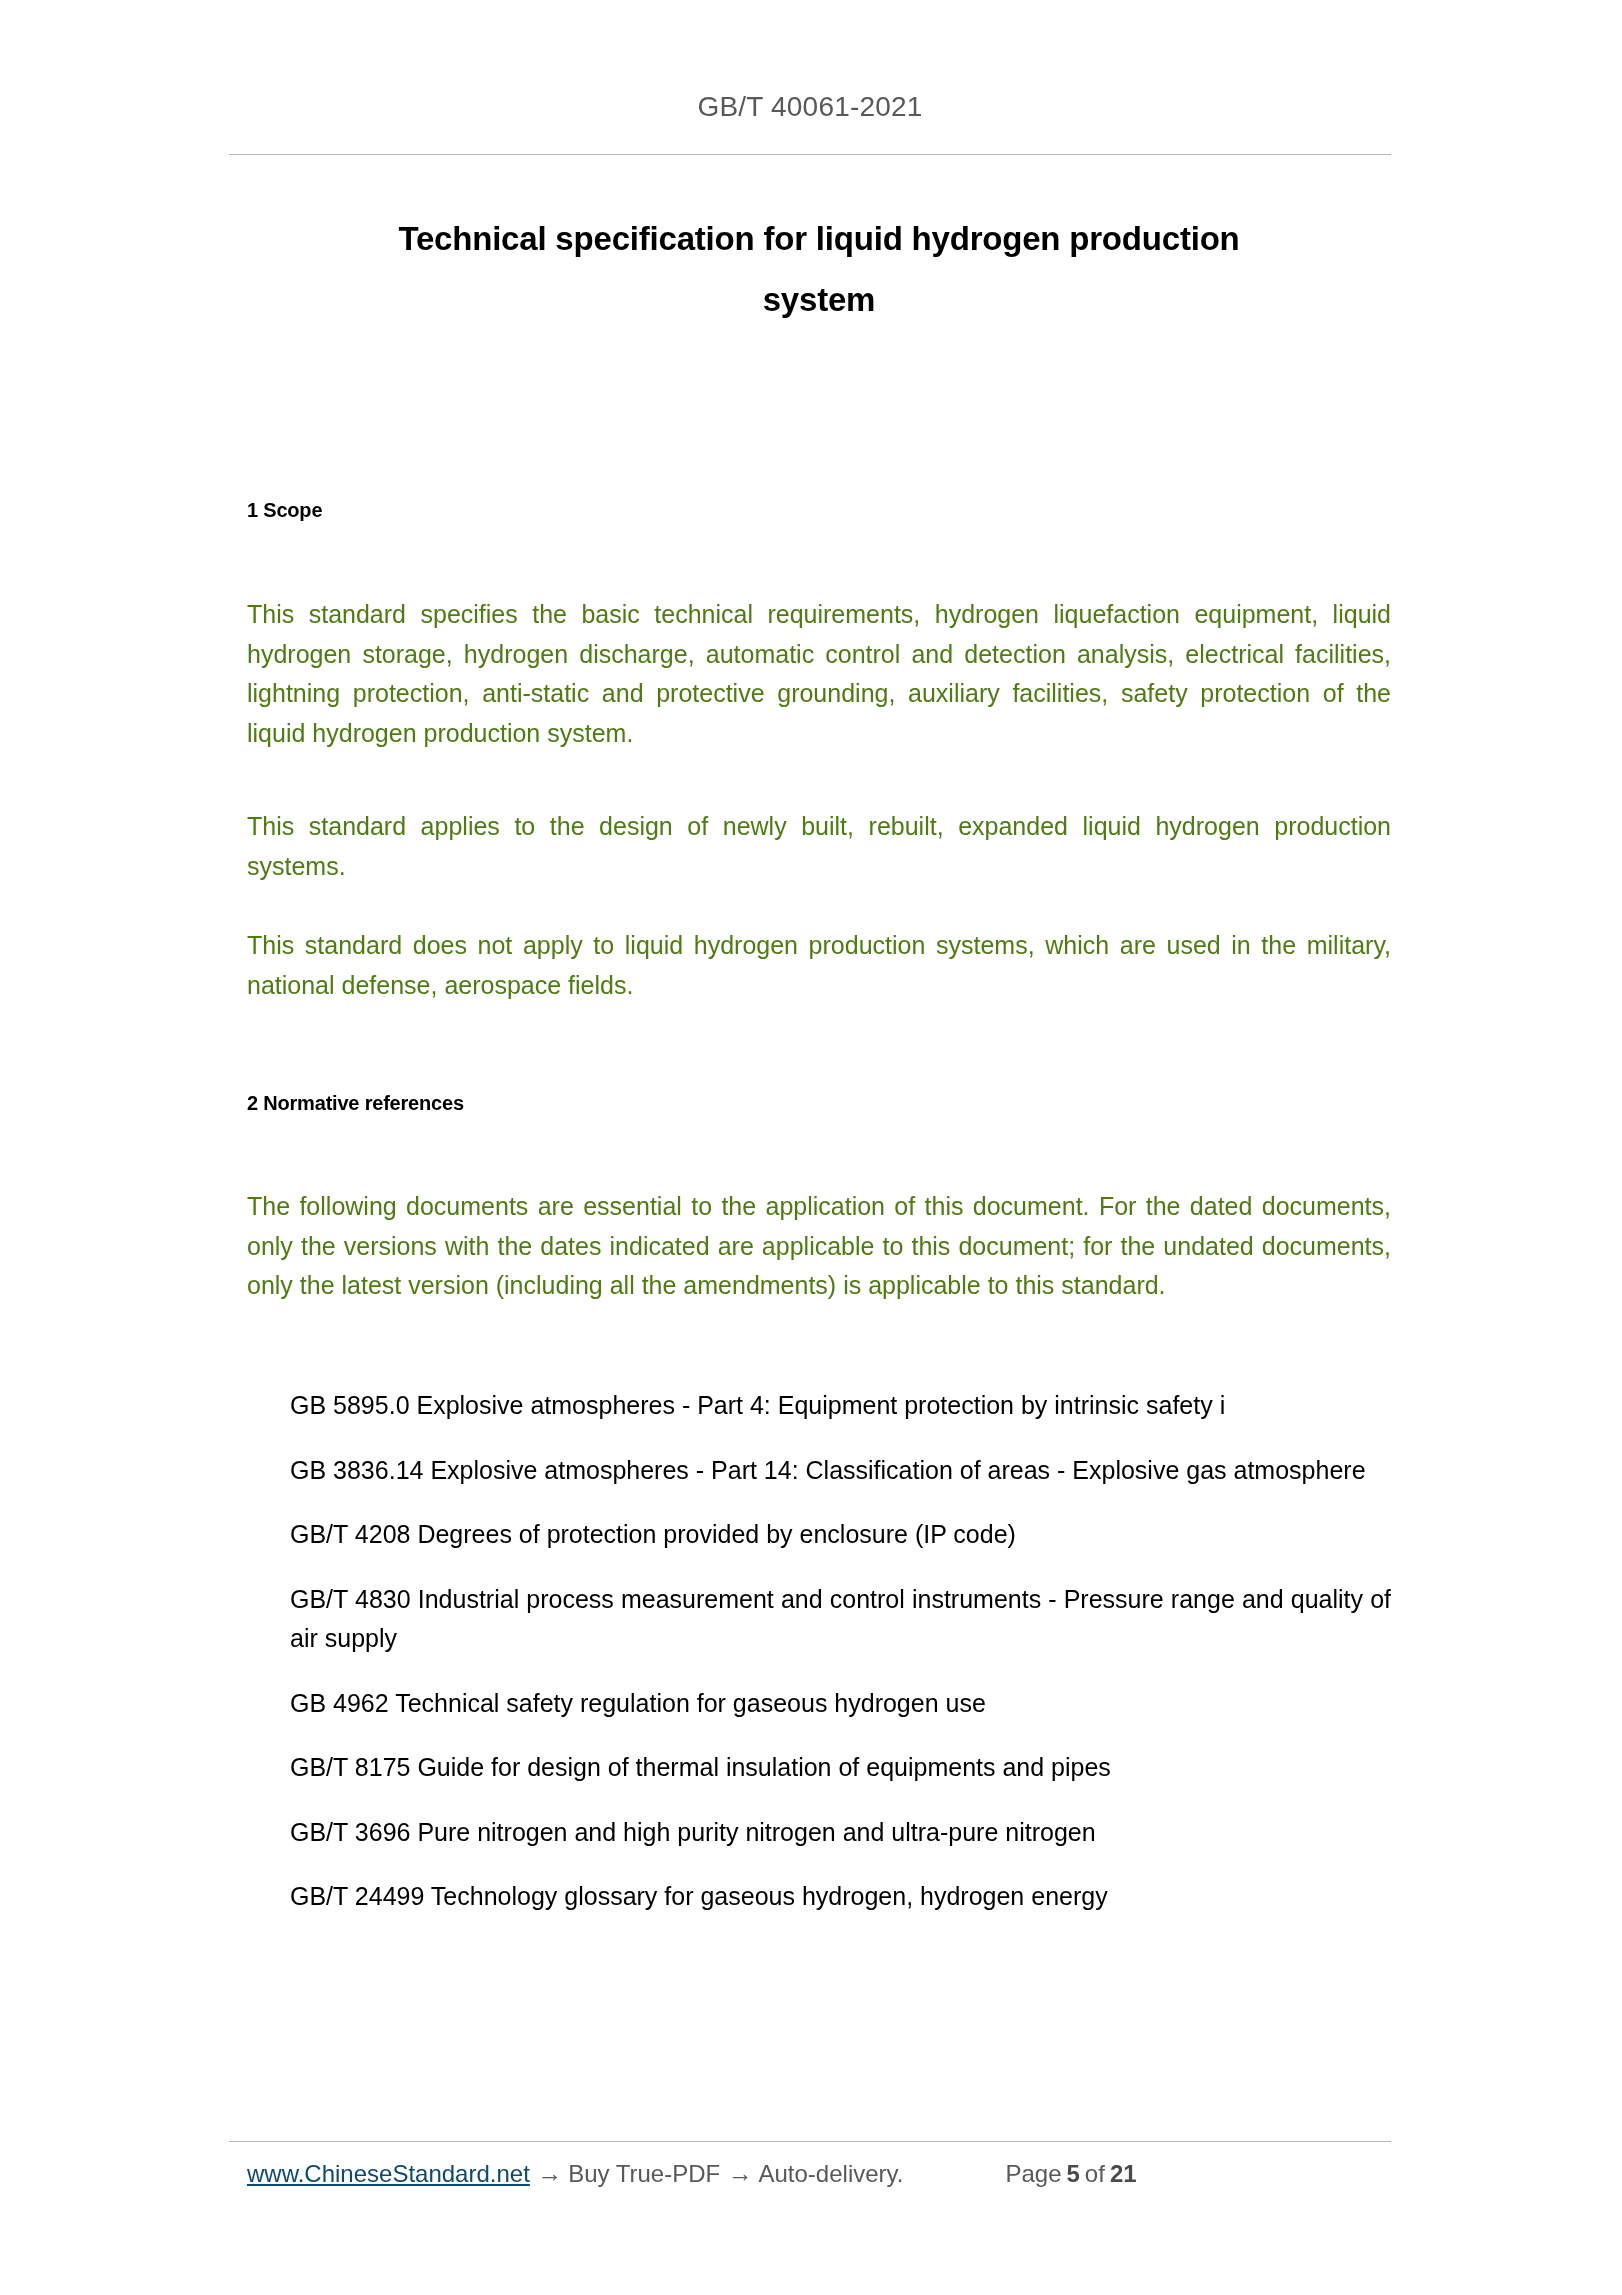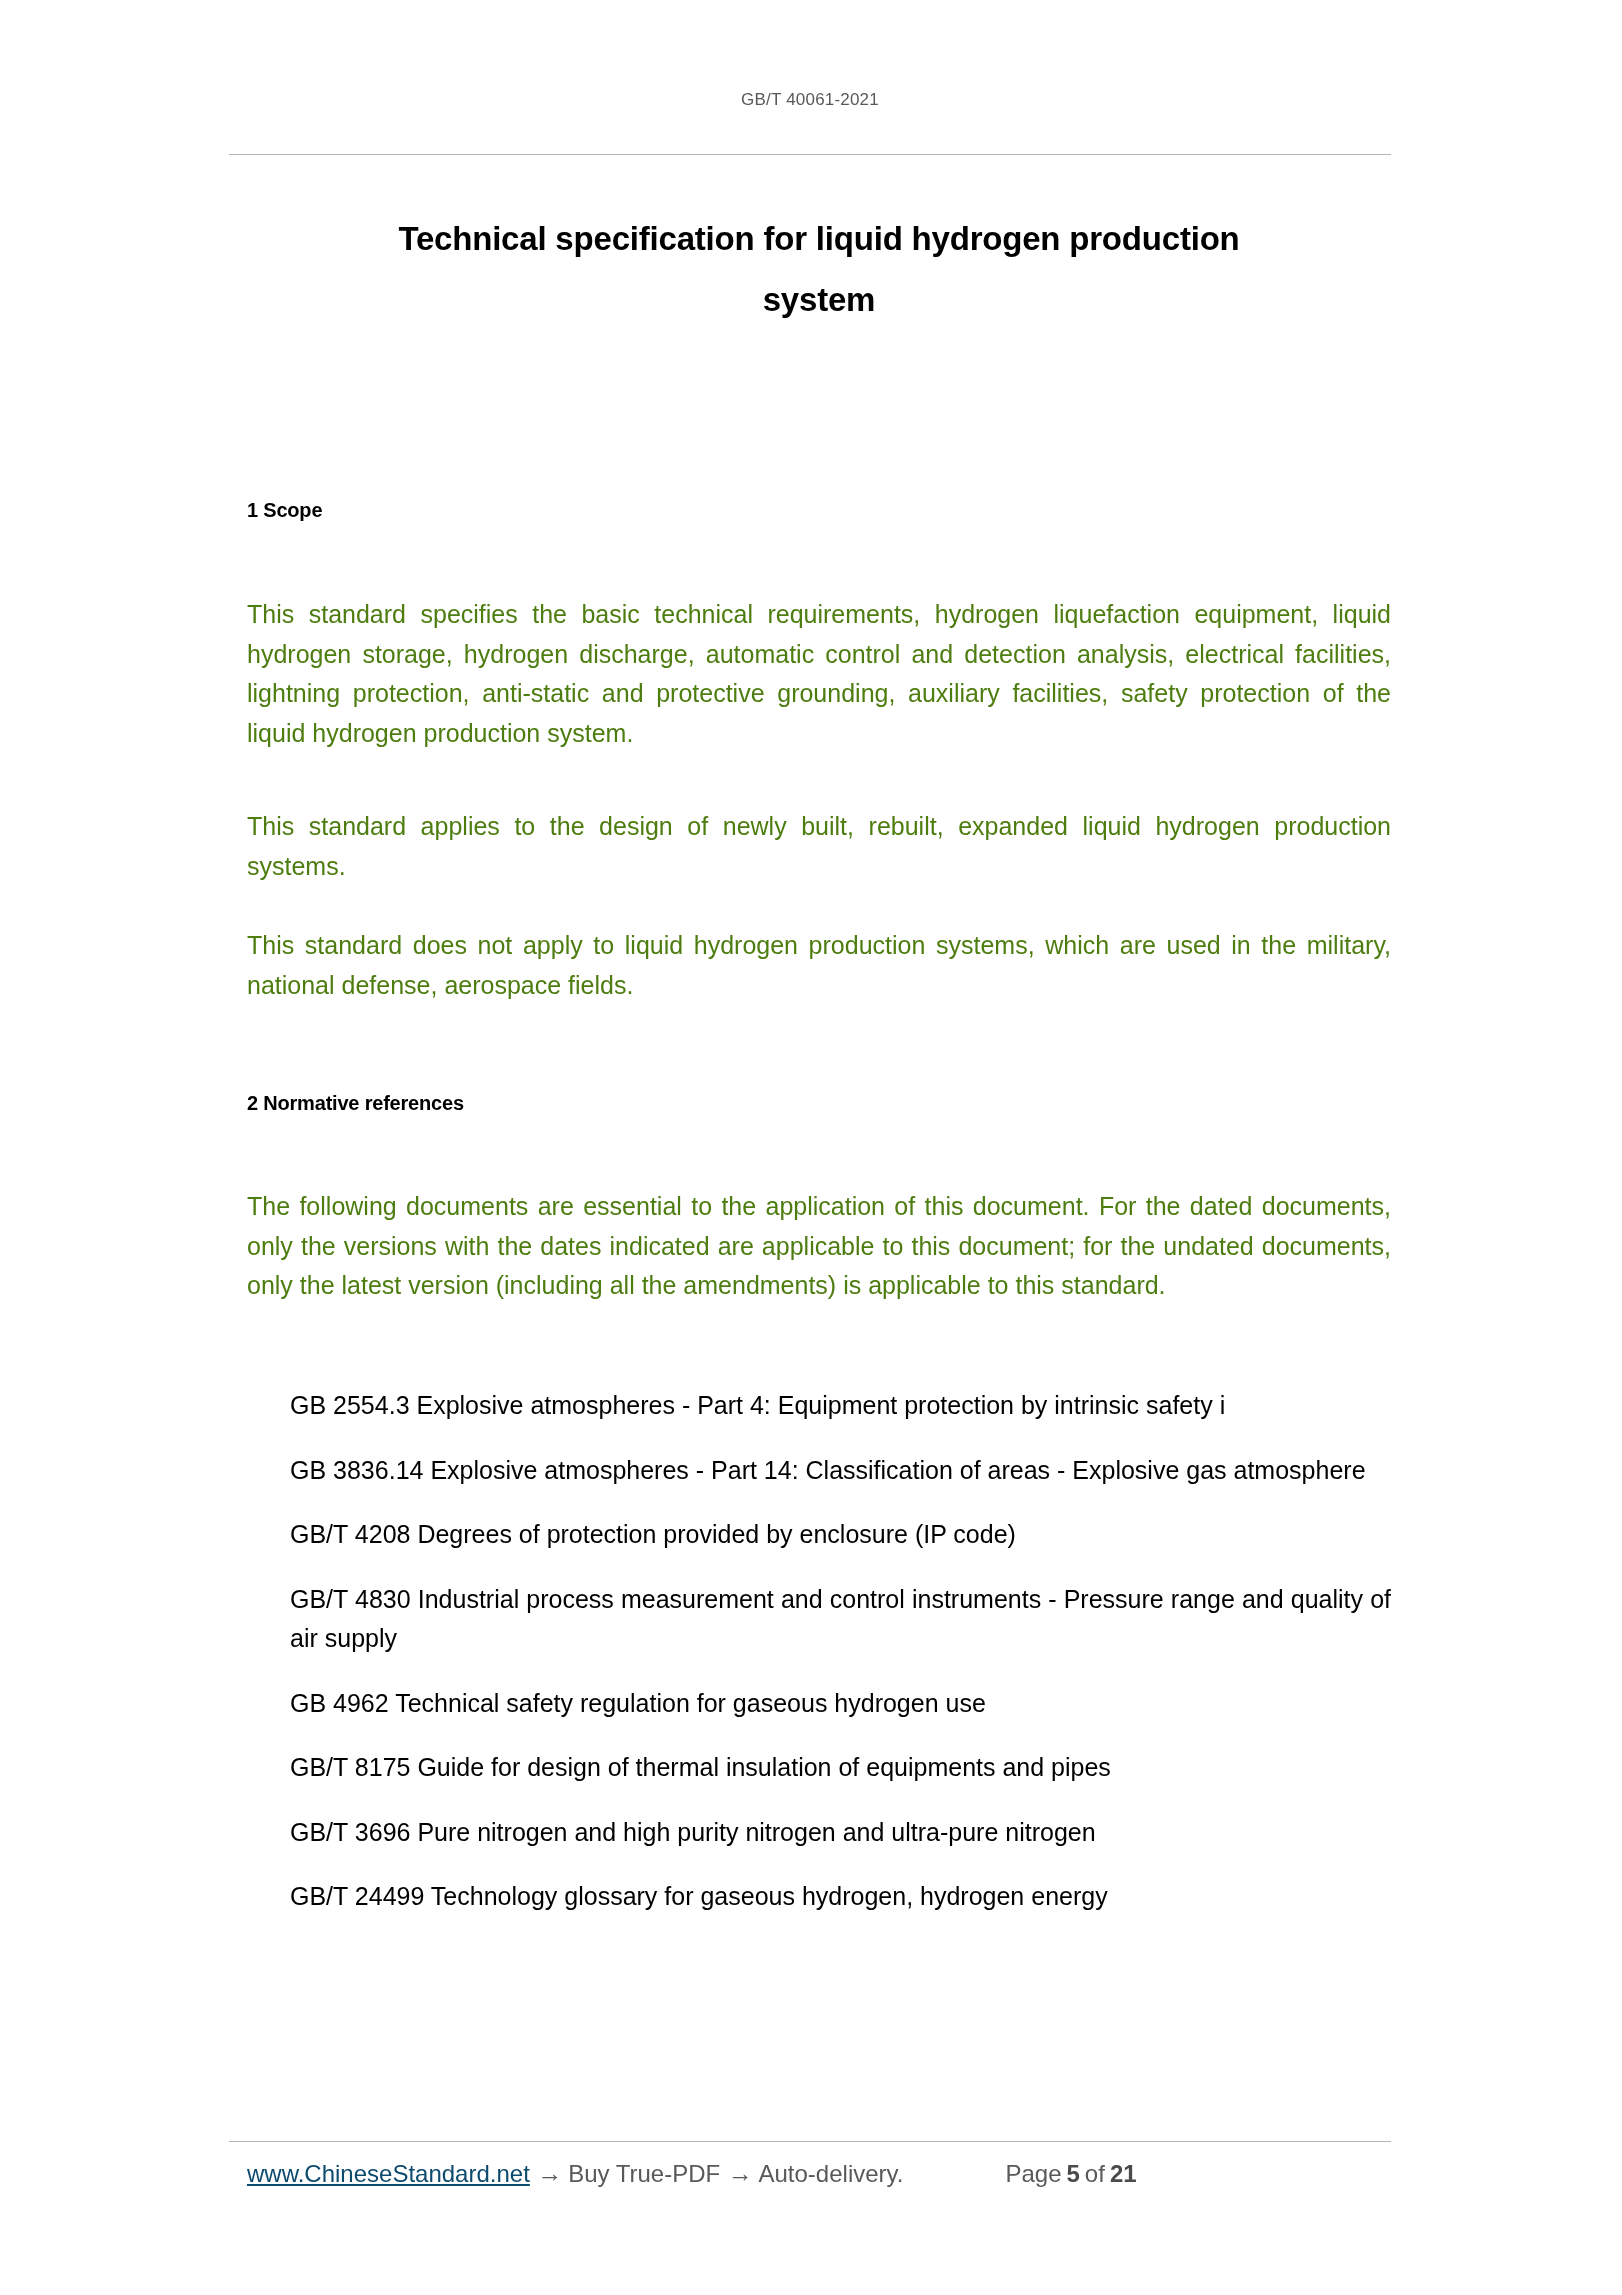--- a/index.html
+++ b/index.html
@@ -25,21 +25,21 @@
   
   .doc-header {
     position: absolute;
     left: 229px;
     top: 90px;
     width: 1162px;
   }
   .doc-header .header-code {
     display: block;
     text-align: center;
-    font-size: 17px;
+    font-size: 28px;
     color: #595959;
     letter-spacing: 0.2px;
     line-height: 1.2;
   }
   .header-rule {
     position: absolute;
     left: 229px;
     top: 154px;
     width: 1162px;
     height: 0;
@@ -170,21 +170,21 @@
 
   <p class="body-par last-line-left blk" id="scope-p3">This standard does not apply to liquid hydrogen production systems, which are used in the military, national defense, aerospace fields.</p>
 
   <p class="body-par last-line-left blk" id="scope-p2">This standard applies to the design of newly built, rebuilt, expanded liquid hydrogen production systems.</p>
 
   <h2 class="section-heading blk" id="refs-heading">2 Normative references</h2>
 
   <p class="body-par last-line-left blk" id="refs-intro">The following documents are essential to the application of this document. For the dated documents, only the versions with the dates indicated are applicable to this document; for the undated documents, only the latest version (including all the amendments) is applicable to this standard.</p>
 
   <ul class="ref-list blk" id="refs-list">
-    <li class="ref-item">GB 2554.3 Explosive atmospheres - Part 4: Equipment protection by intrinsic safety i</li>
+    <li class="ref-item">GB 5895.0 Explosive atmospheres - Part 4: Equipment protection by intrinsic safety i</li>
     <li class="ref-item">GB 3836.14 Explosive atmospheres - Part 14: Classification of areas - Explosive gas atmosphere</li>
     <li class="ref-item">GB/T 4208 Degrees of protection provided by enclosure (IP code)</li>
     <li class="ref-item">GB/T 4830  Industrial process measurement and control instruments - Pressure range and quality of air supply</li>
     <li class="ref-item">GB 4962 Technical safety regulation for gaseous hydrogen use</li>
     <li class="ref-item">GB/T 8175 Guide for design of thermal insulation of equipments and pipes</li>
     <li class="ref-item">GB/T 3696 Pure nitrogen and high purity nitrogen and ultra-pure nitrogen</li>
     <li class="ref-item">GB/T 24499 Technology glossary for gaseous hydrogen, hydrogen energy</li>
   </ul>
 
   <div class="footer-rule"></div>

